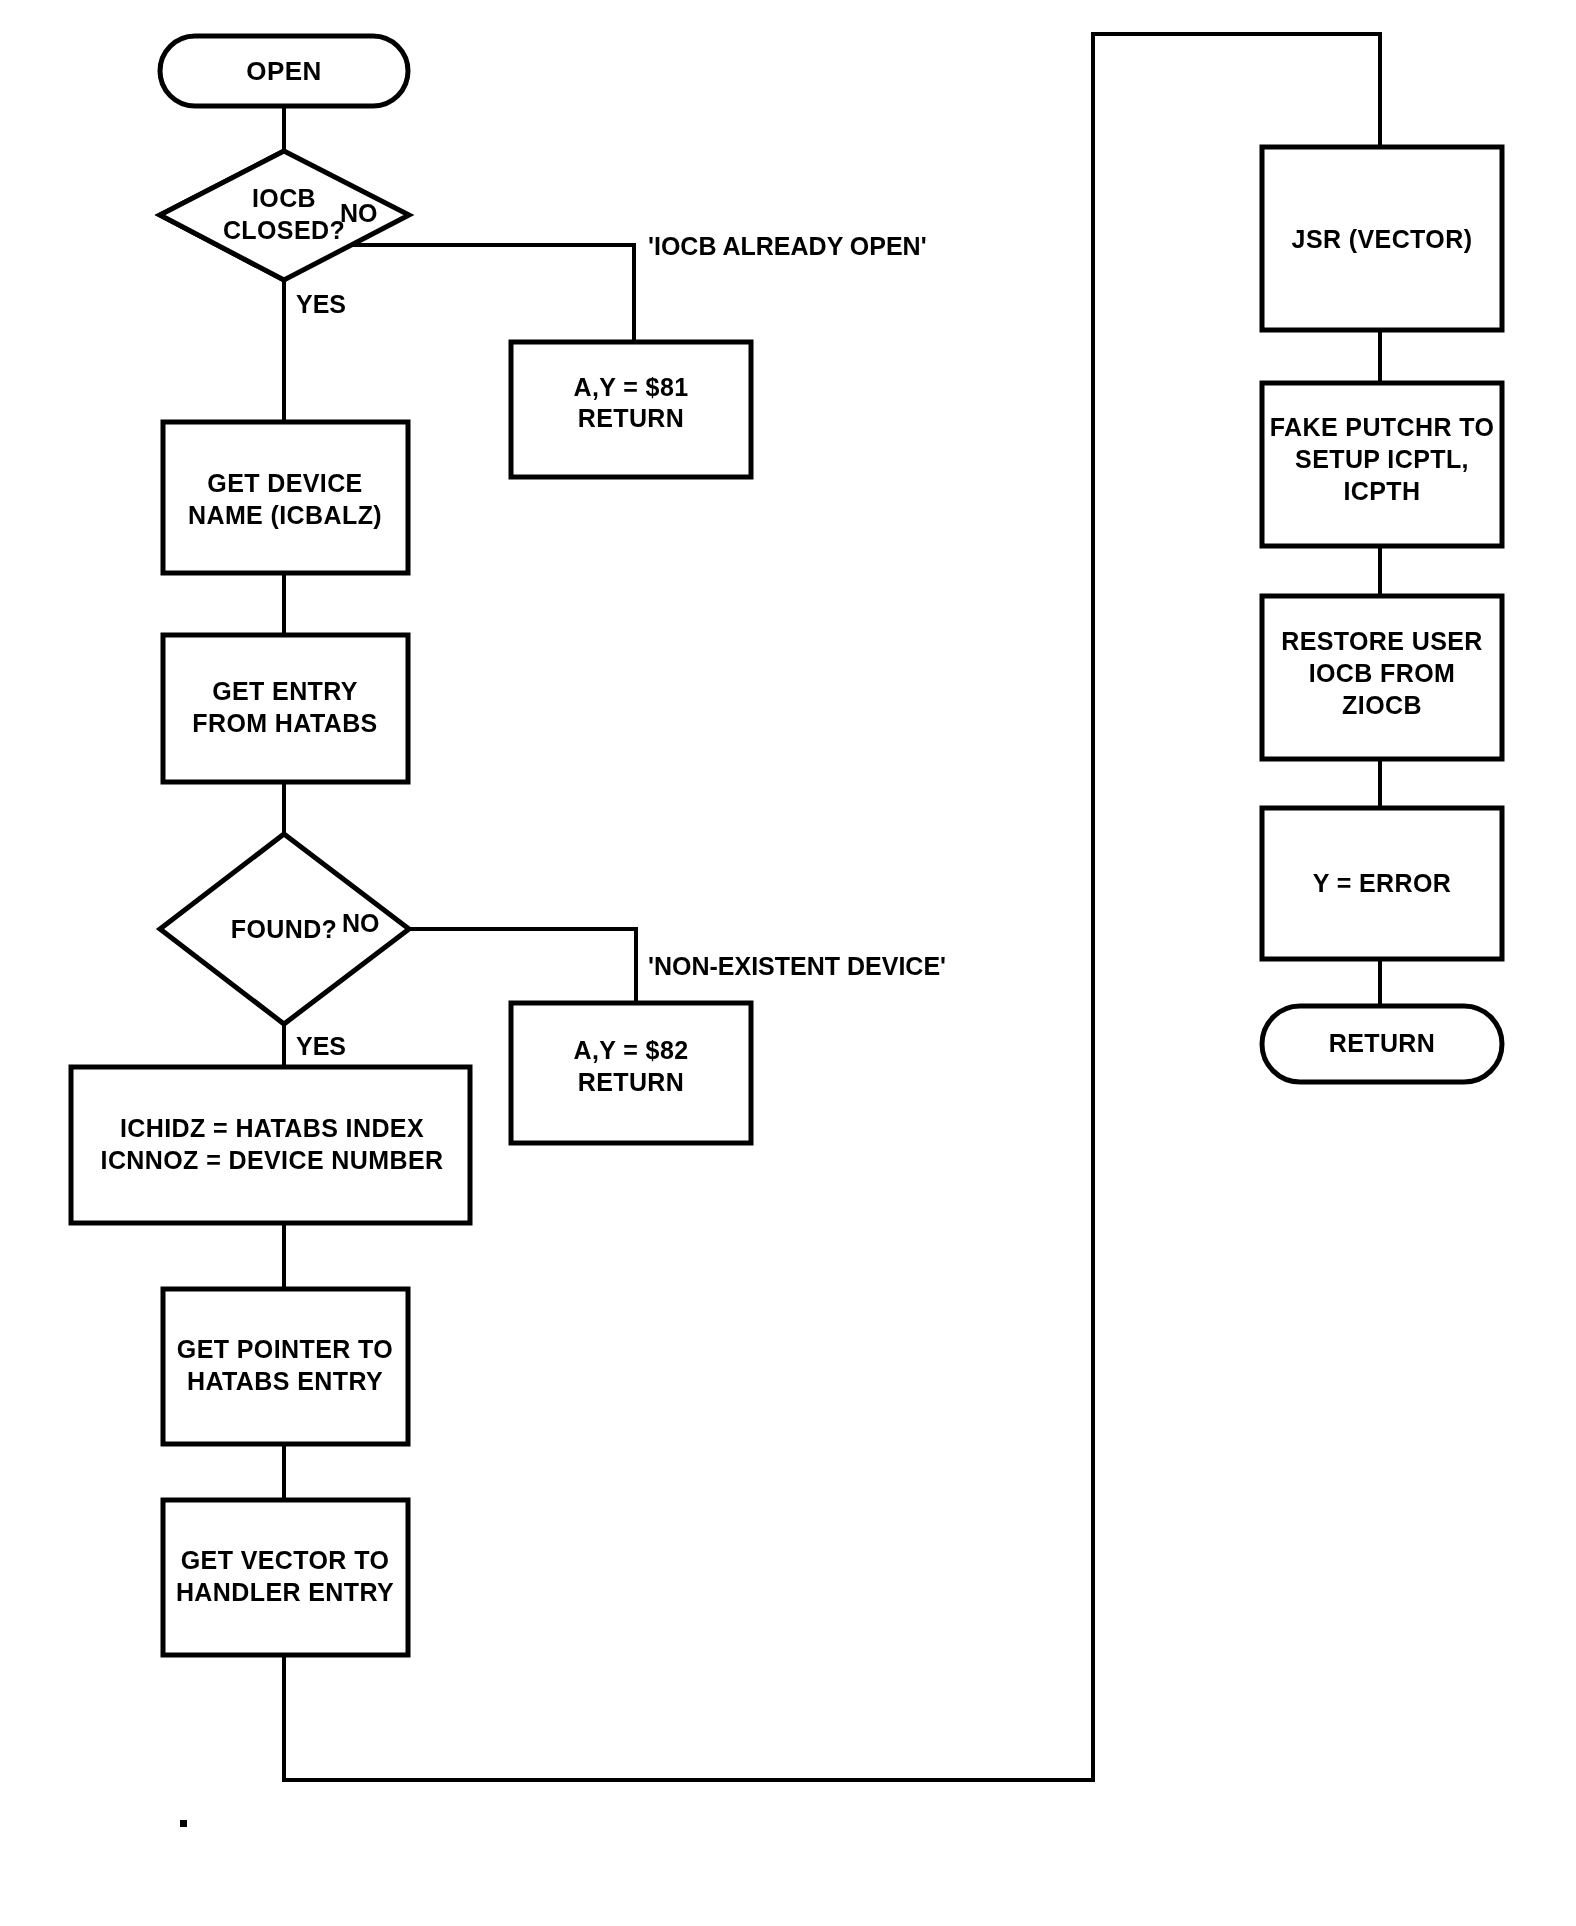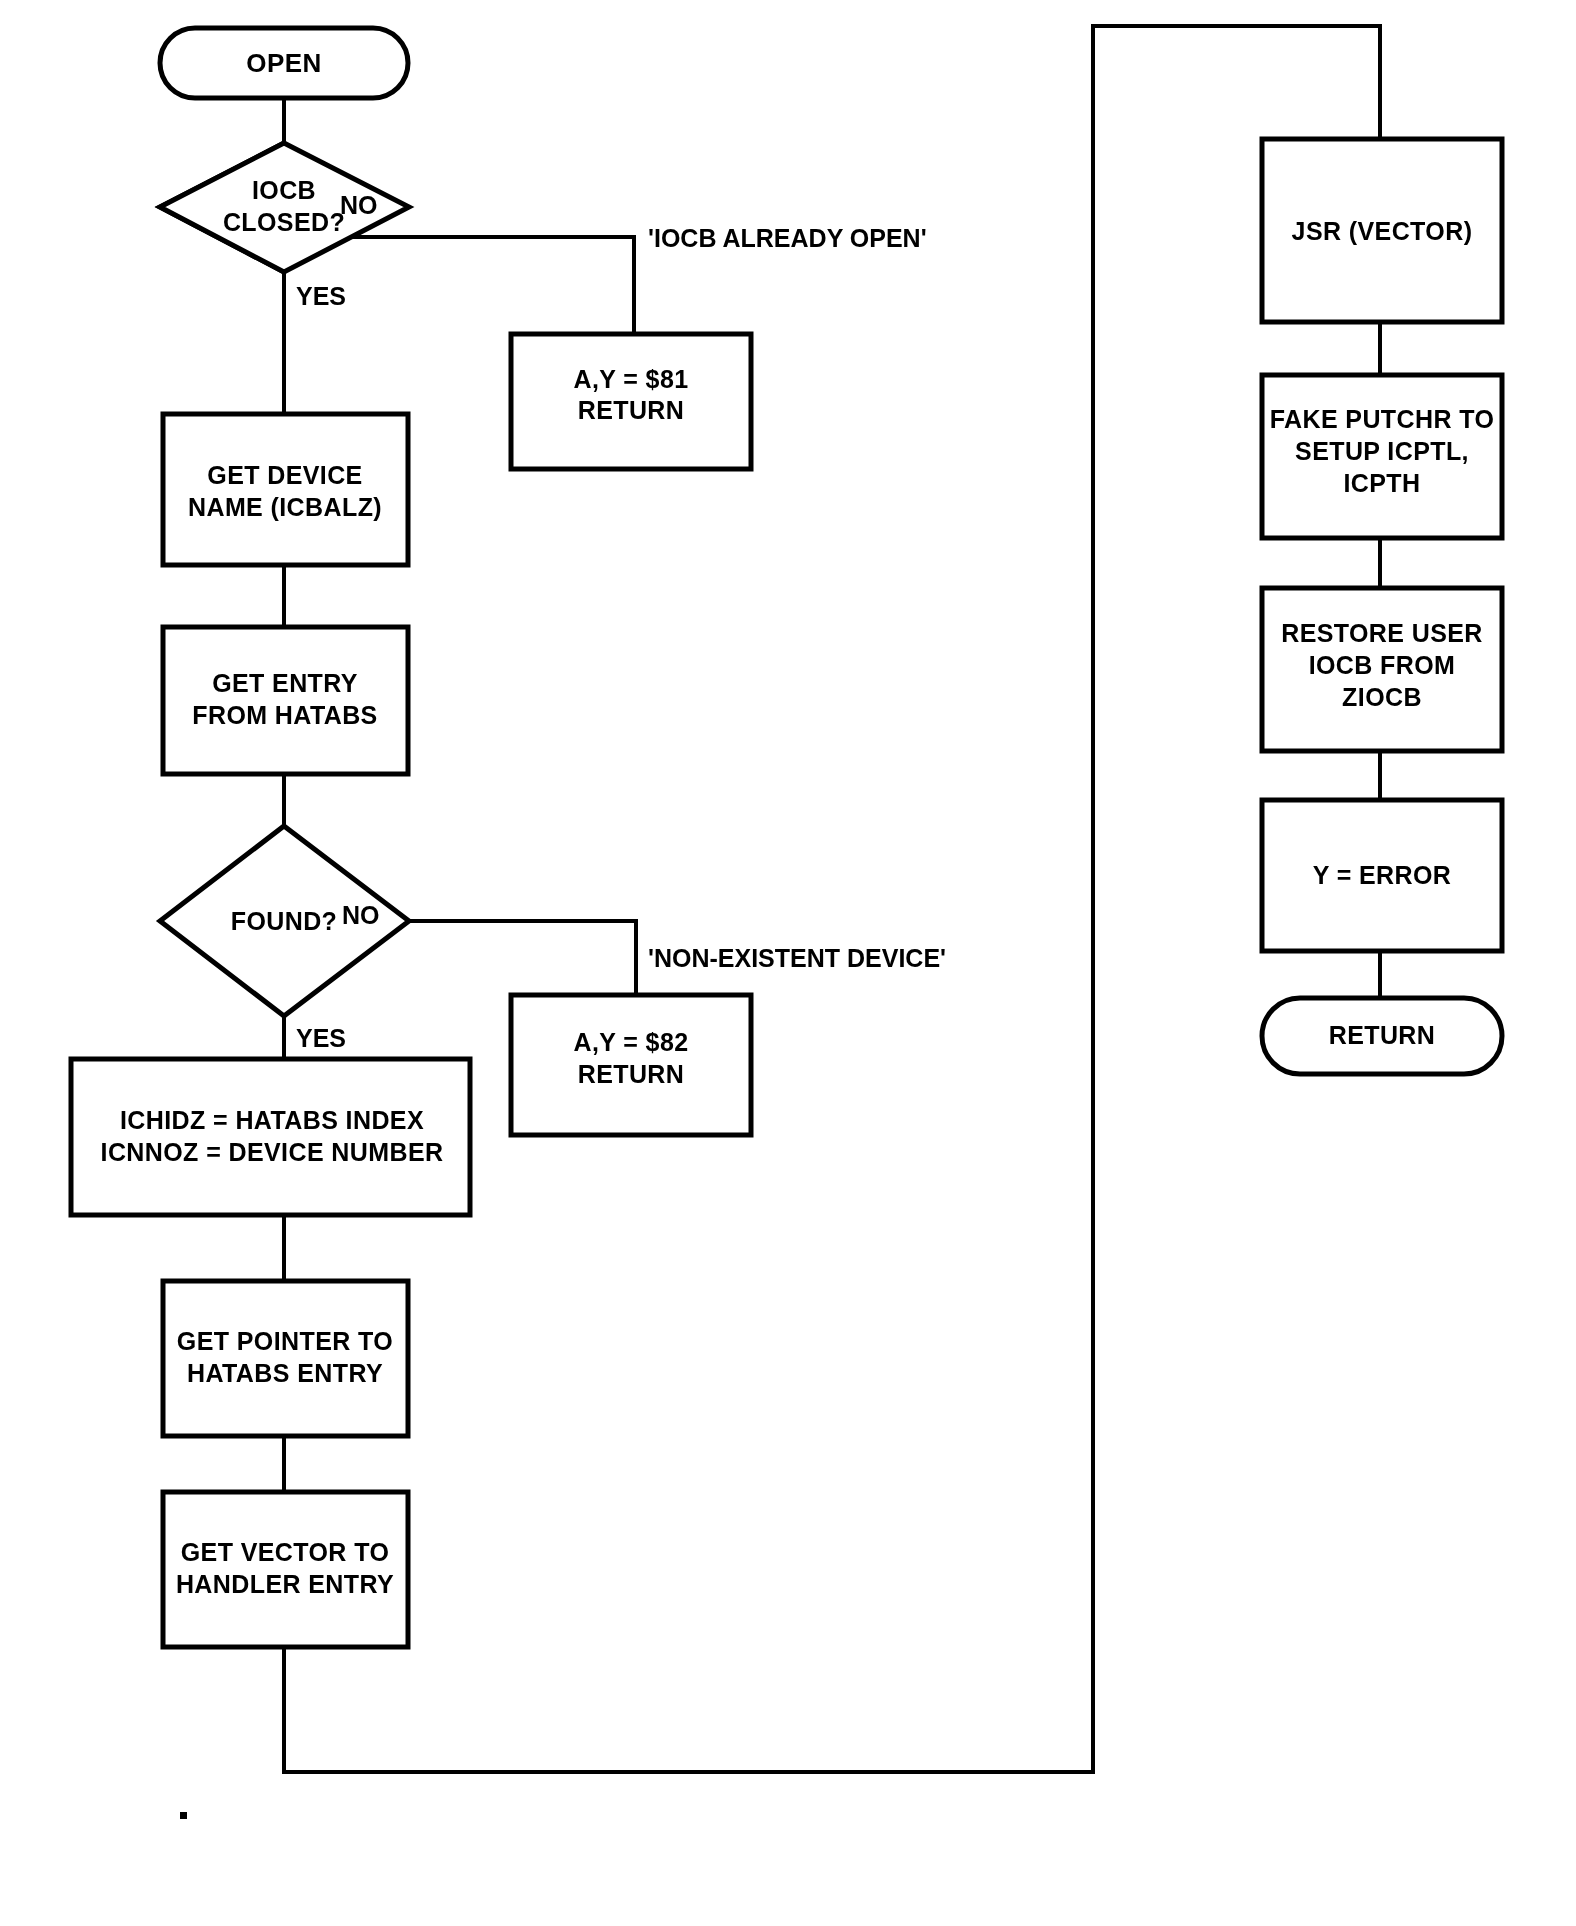--- a/index.html
+++ b/index.html
@@ -2,21 +2,21 @@
 <html><head>
 <meta charset="utf-8">
 <title>OPEN Flowchart</title>
 <style>
   html,body{margin:0;padding:0;background:#ffffff;}
   body{
     width:1576px;height:1926px;position:relative;overflow:hidden;
     font-family:"Liberation Sans","DejaVu Sans",sans-serif;
     color:#000000;
   }
-  #flow-root{position:absolute;inset:0;}
+  #flow-root{position:absolute;inset:0;margin-top:8px;}
   svg#flow-svg{position:absolute;left:0;top:0;width:1576px;height:1926px;}
   .shape-text{
     font-family:"Liberation Sans","DejaVu Sans",sans-serif;
     font-weight:bold;
     fill:#000000;
     text-anchor:middle;
     dominant-baseline:middle;
     letter-spacing:0.4px;
   }
   .t26{font-size:26px;}

